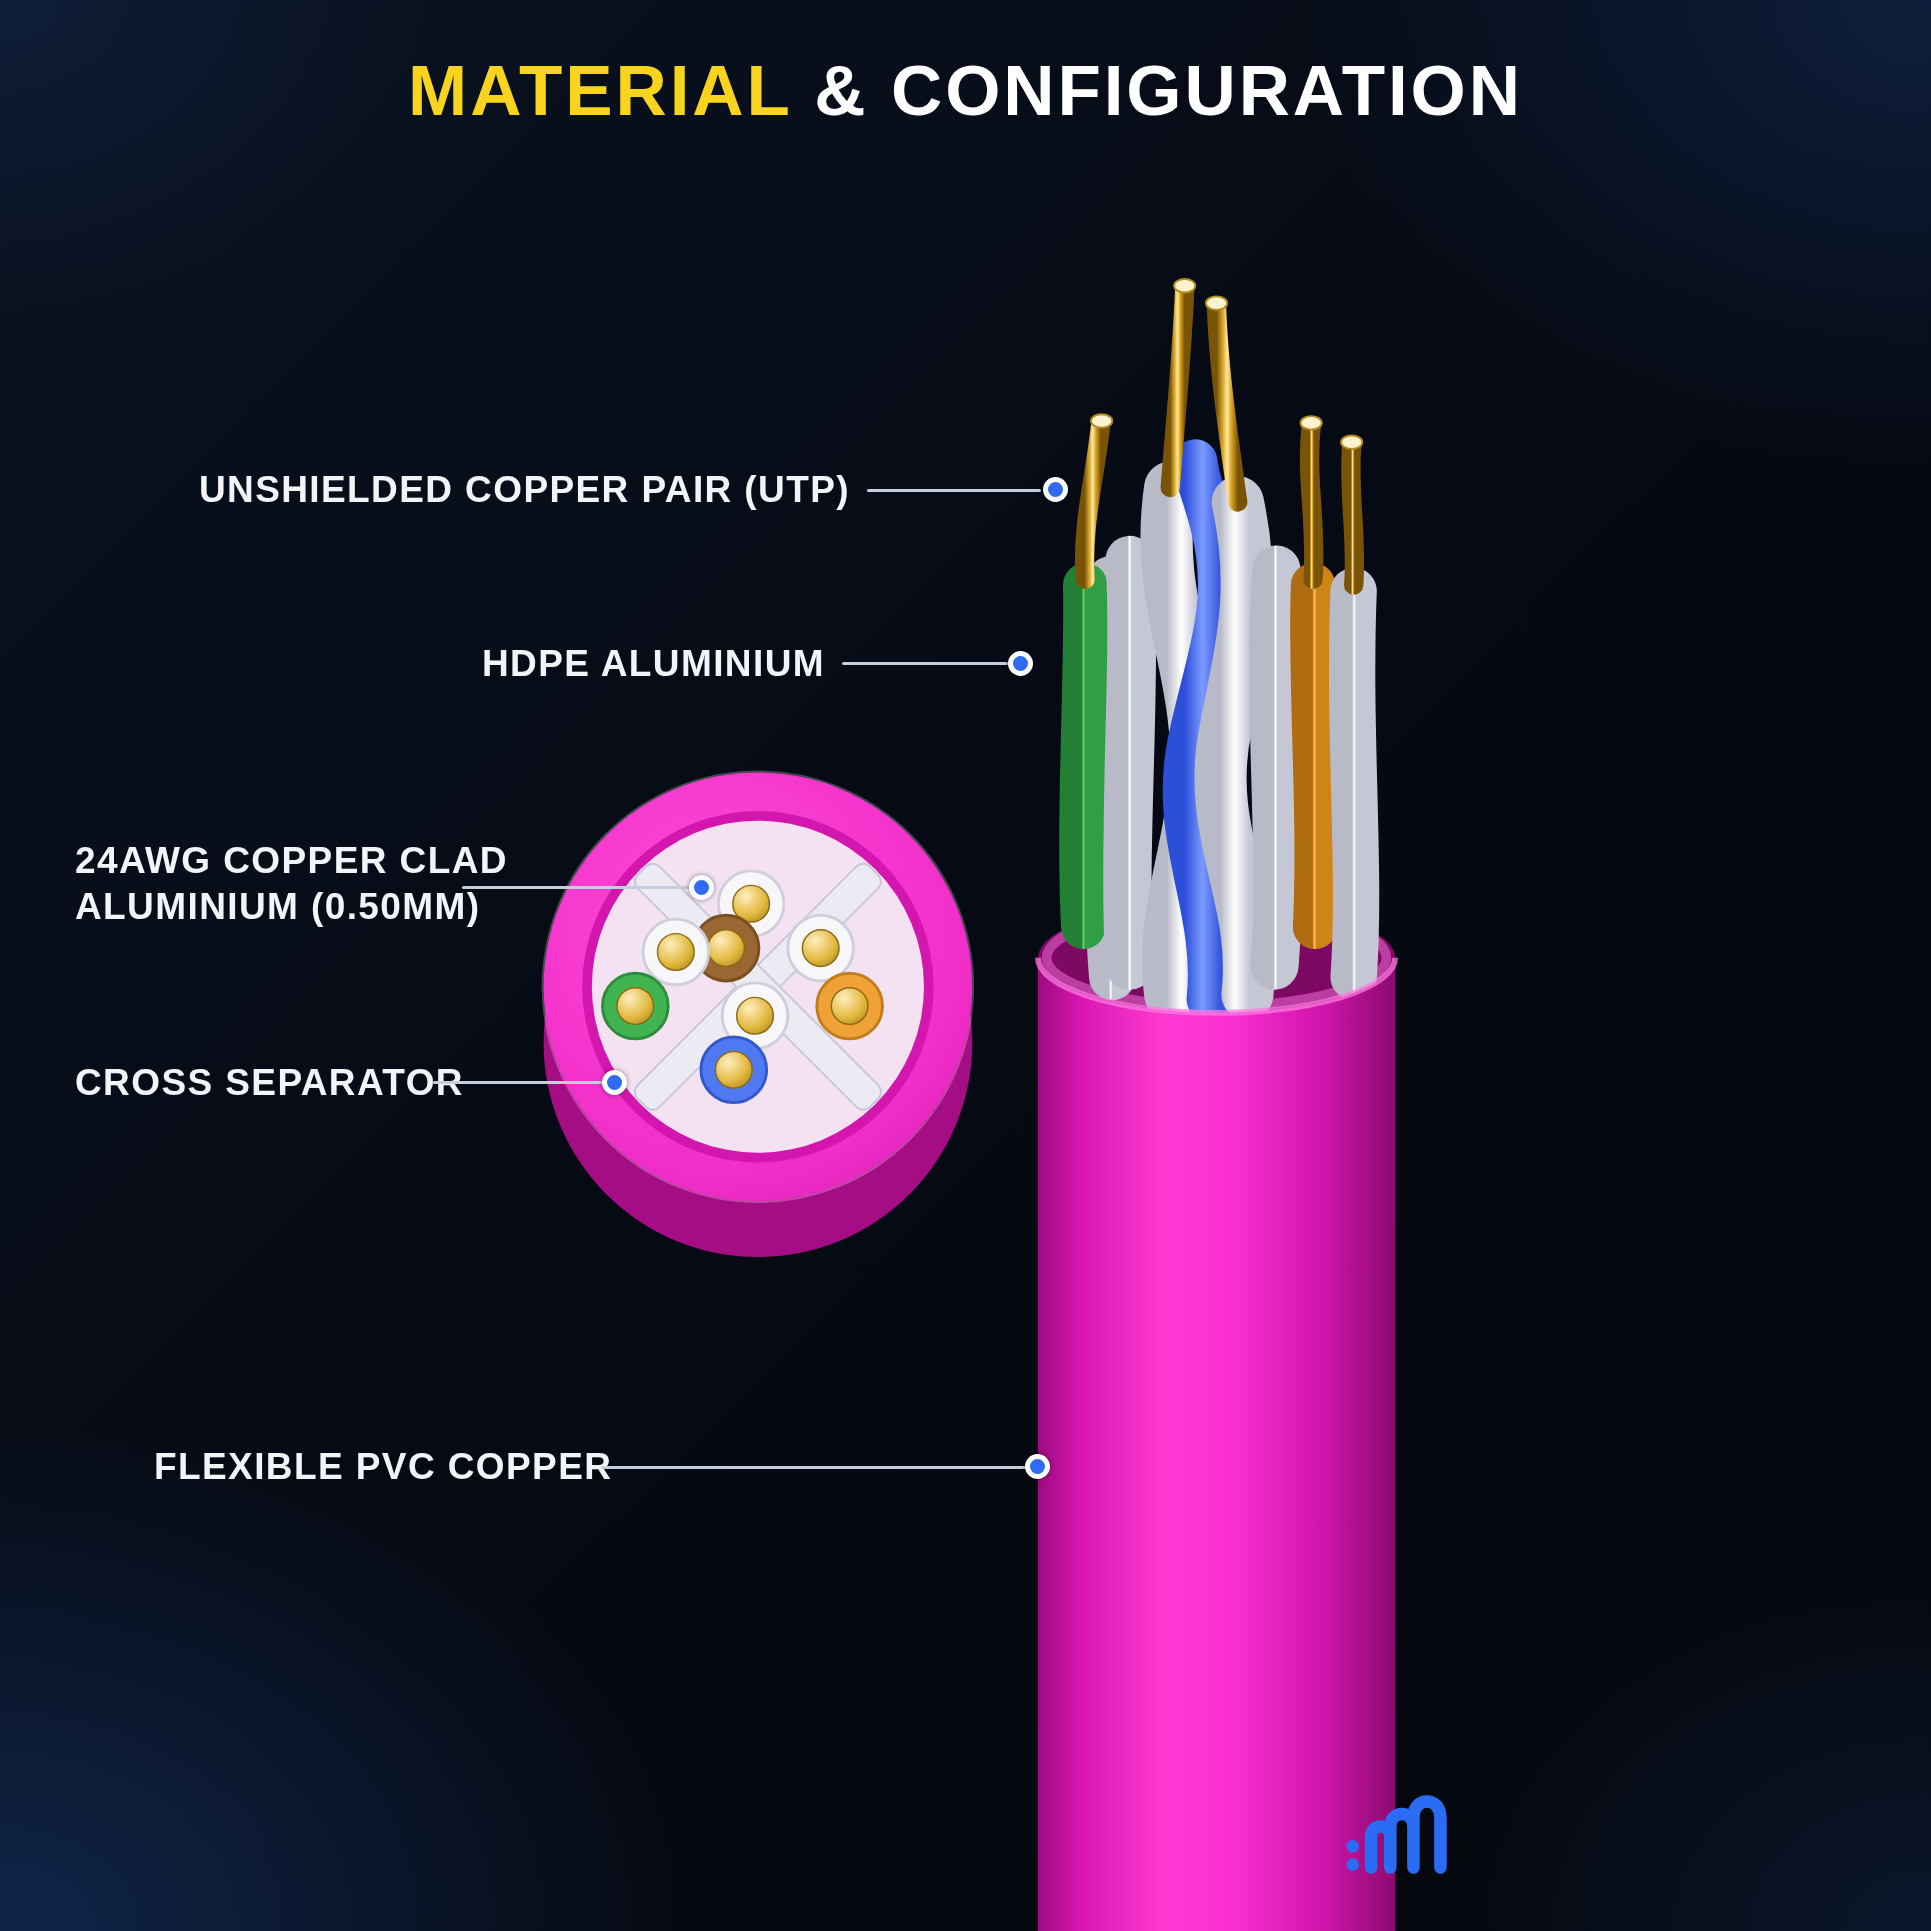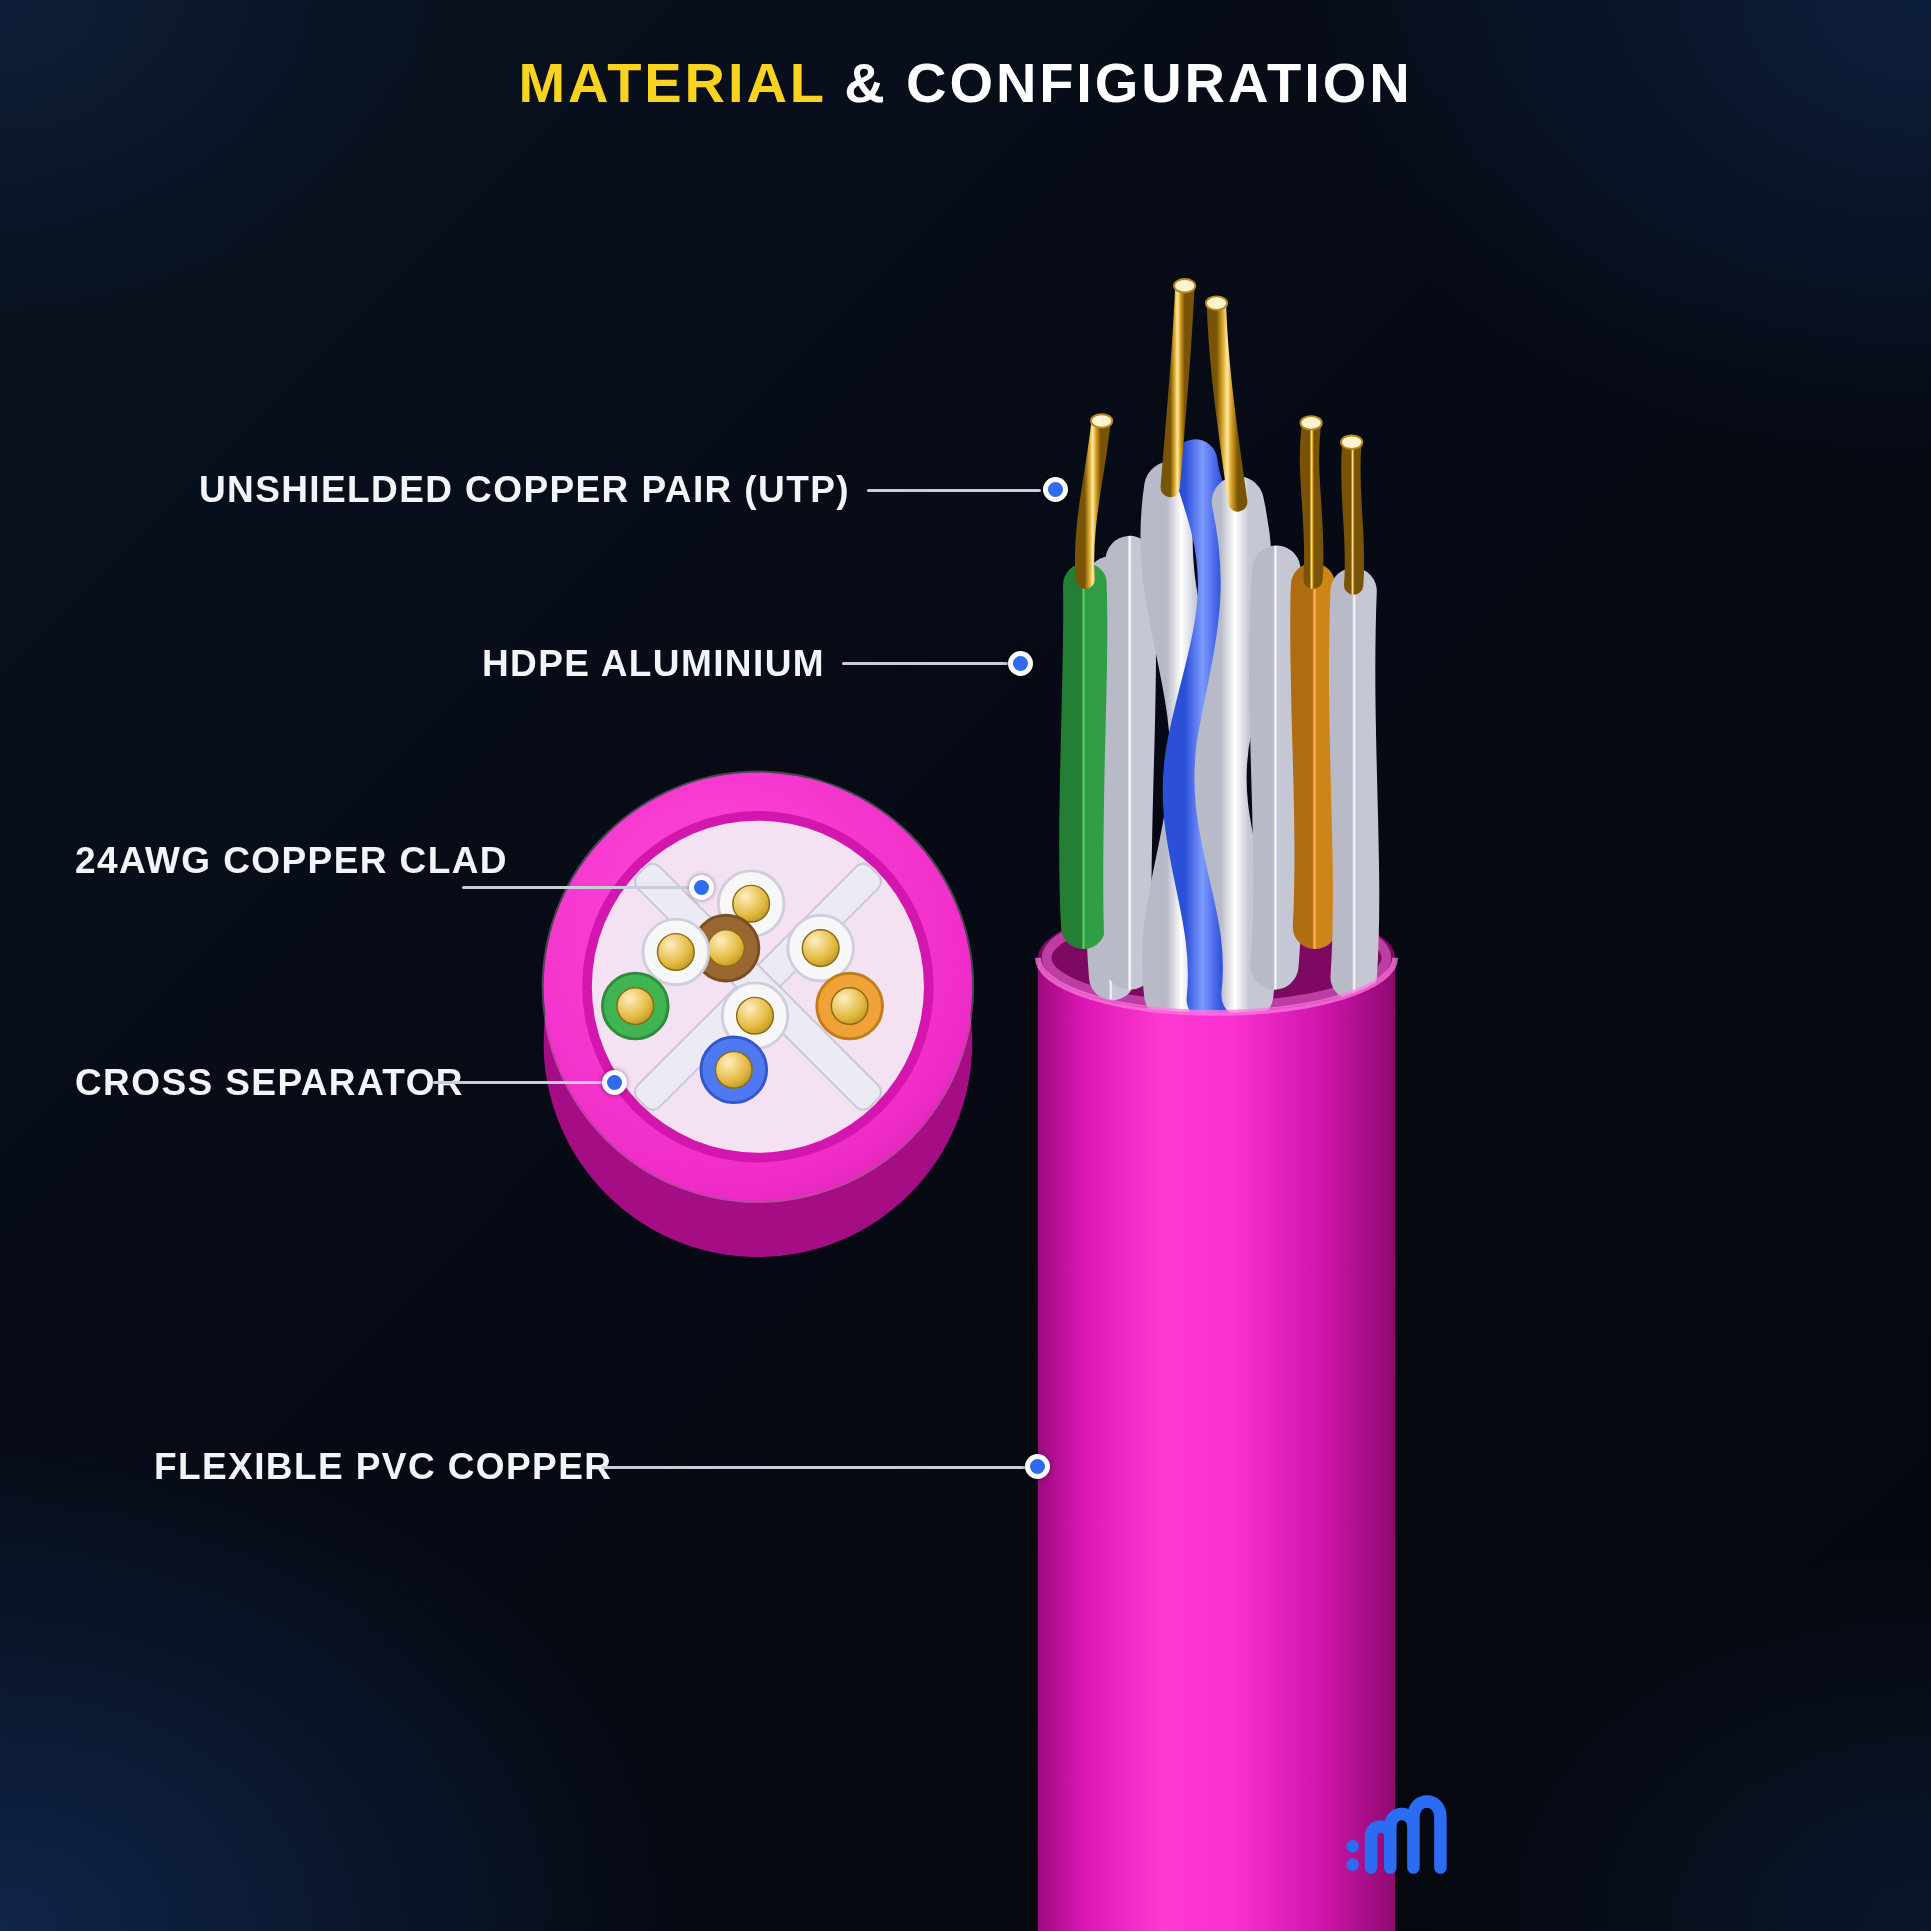--- a/index.html
+++ b/index.html
@@ -12,21 +12,21 @@
     position:relative;width:1931px;height:1931px;
     background:
       radial-gradient(1062px 772px at 0% 100%, rgba(30,78,155,0.40), transparent 65%),
       radial-gradient(966px 724px at 100% 0%, rgba(30,78,155,0.30), transparent 65%),
       radial-gradient(772px 579px at 100% 100%, rgba(30,78,155,0.22), transparent 65%),
       radial-gradient(676px 483px at 0% 0%, rgba(30,78,155,0.18), transparent 65%),
       linear-gradient(135deg, #0a1322 0%, #060a14 45%, #05070d 100%);
   }
   .title{
     position:absolute;left:0;right:0;top:50px;margin:0;
-    text-align:center;font-size:56px;font-weight:bold;letter-spacing:2.9px;
+    text-align:center;font-size:71px;font-weight:bold;letter-spacing:2.9px;
     color:#ffffff;z-index:5;
   }
   .title .hl{color:#f8d41e;}
   .lab{
     position:absolute;color:#f2f4f8;font-weight:bold;
     font-size:37px;line-height:46px;letter-spacing:1.4px;z-index:6;
     white-space:nowrap;
   }
   .lab.r{text-align:right;}
   .cline{
@@ -179,20 +179,21 @@
   <div class="lab r" style="right:1081px;top:467px;">UNSHIELDED COPPER PAIR (UTP)</div>
   <div class="cline" style="left:867px;top:489px;width:174px;"></div>
   <div class="cdot" style="left:1043px;top:477px;"></div>
 
   <div class="lab r" style="right:1106px;top:641px;">HDPE ALUMINIUM</div>
   <div class="cline" style="left:842px;top:662px;width:166px;"></div>
   <div class="cdot" style="left:1008px;top:651px;"></div>
 
   <div class="lab" style="left:75px;top:838px;">
     <div>24AWG COPPER CLAD</div>
+    <div>ALUMINIUM (0.50MM)</div>
   </div>
   <div class="cline" style="left:462px;top:886px;width:228px;"></div>
   <div class="cdot" style="left:689px;top:875px;"></div>
 
   <div class="lab" style="left:75px;top:1060px;">CROSS SEPARATOR</div>
   <div class="cline" style="left:433px;top:1081px;width:170px;"></div>
   <div class="cdot" style="left:602px;top:1070px;"></div>
 
   <div class="lab" style="left:154px;top:1444px;">FLEXIBLE PVC COPPER</div>
   <div class="cline" style="left:601px;top:1466px;width:425px;"></div>

